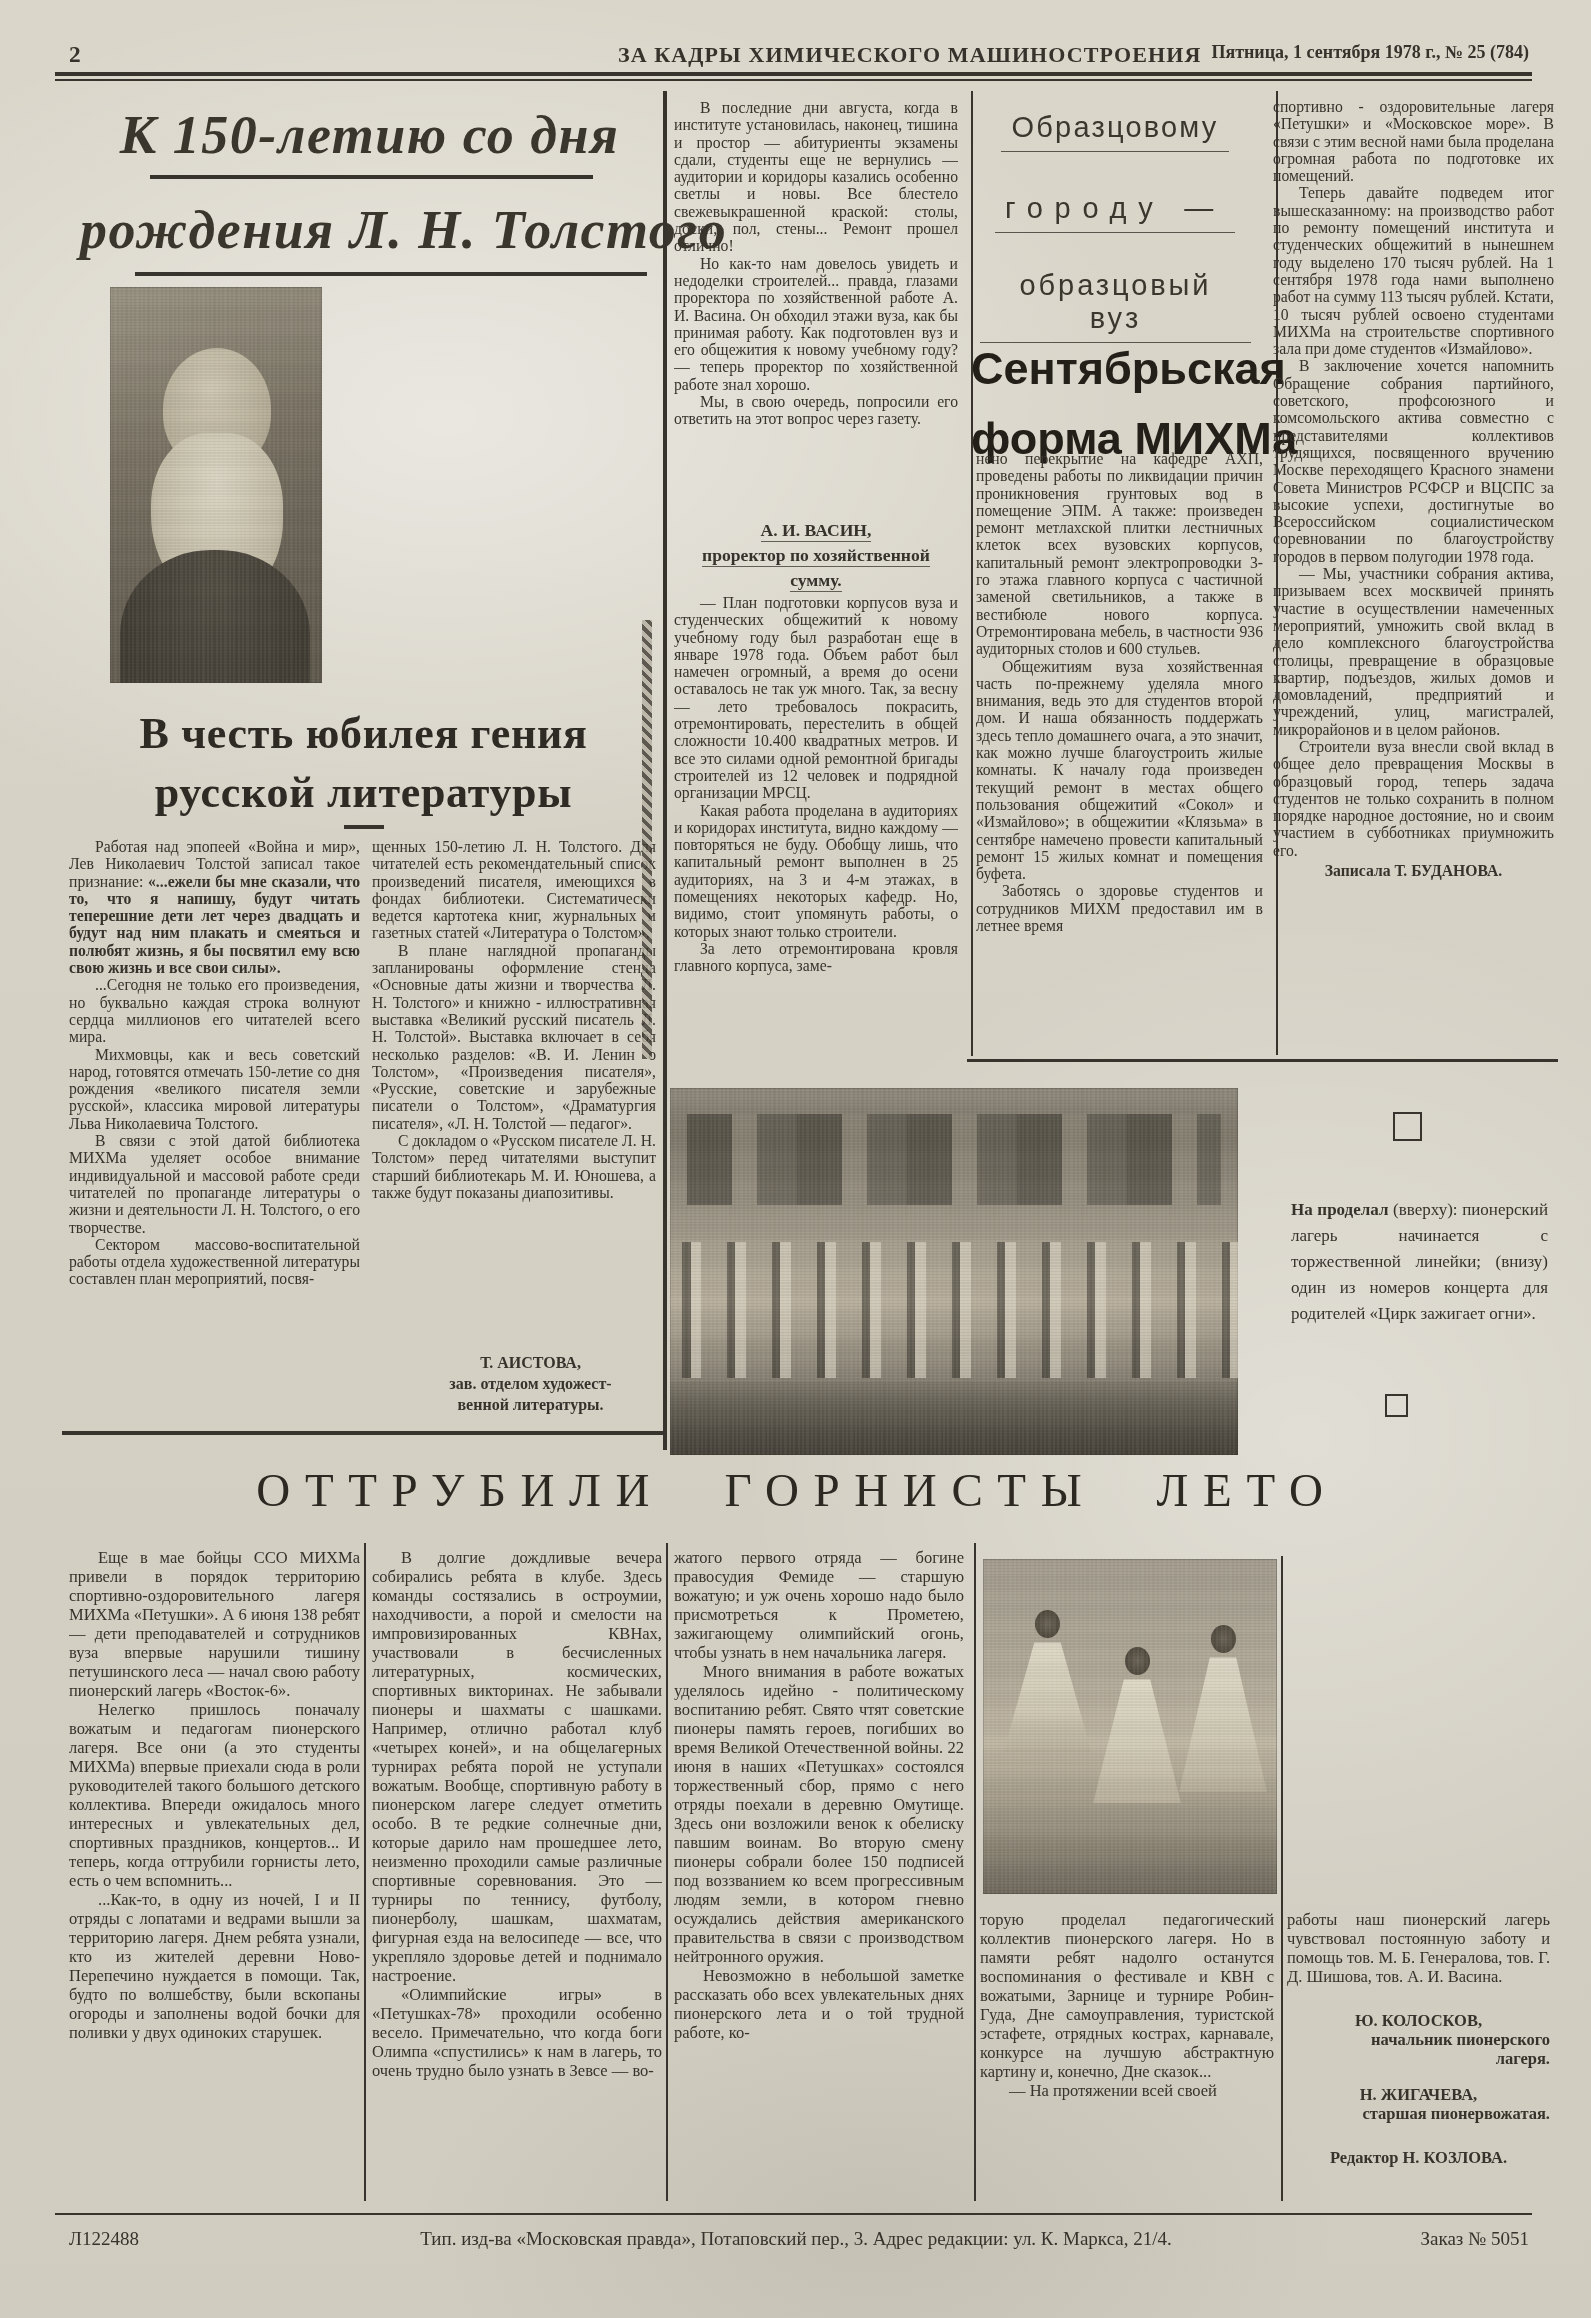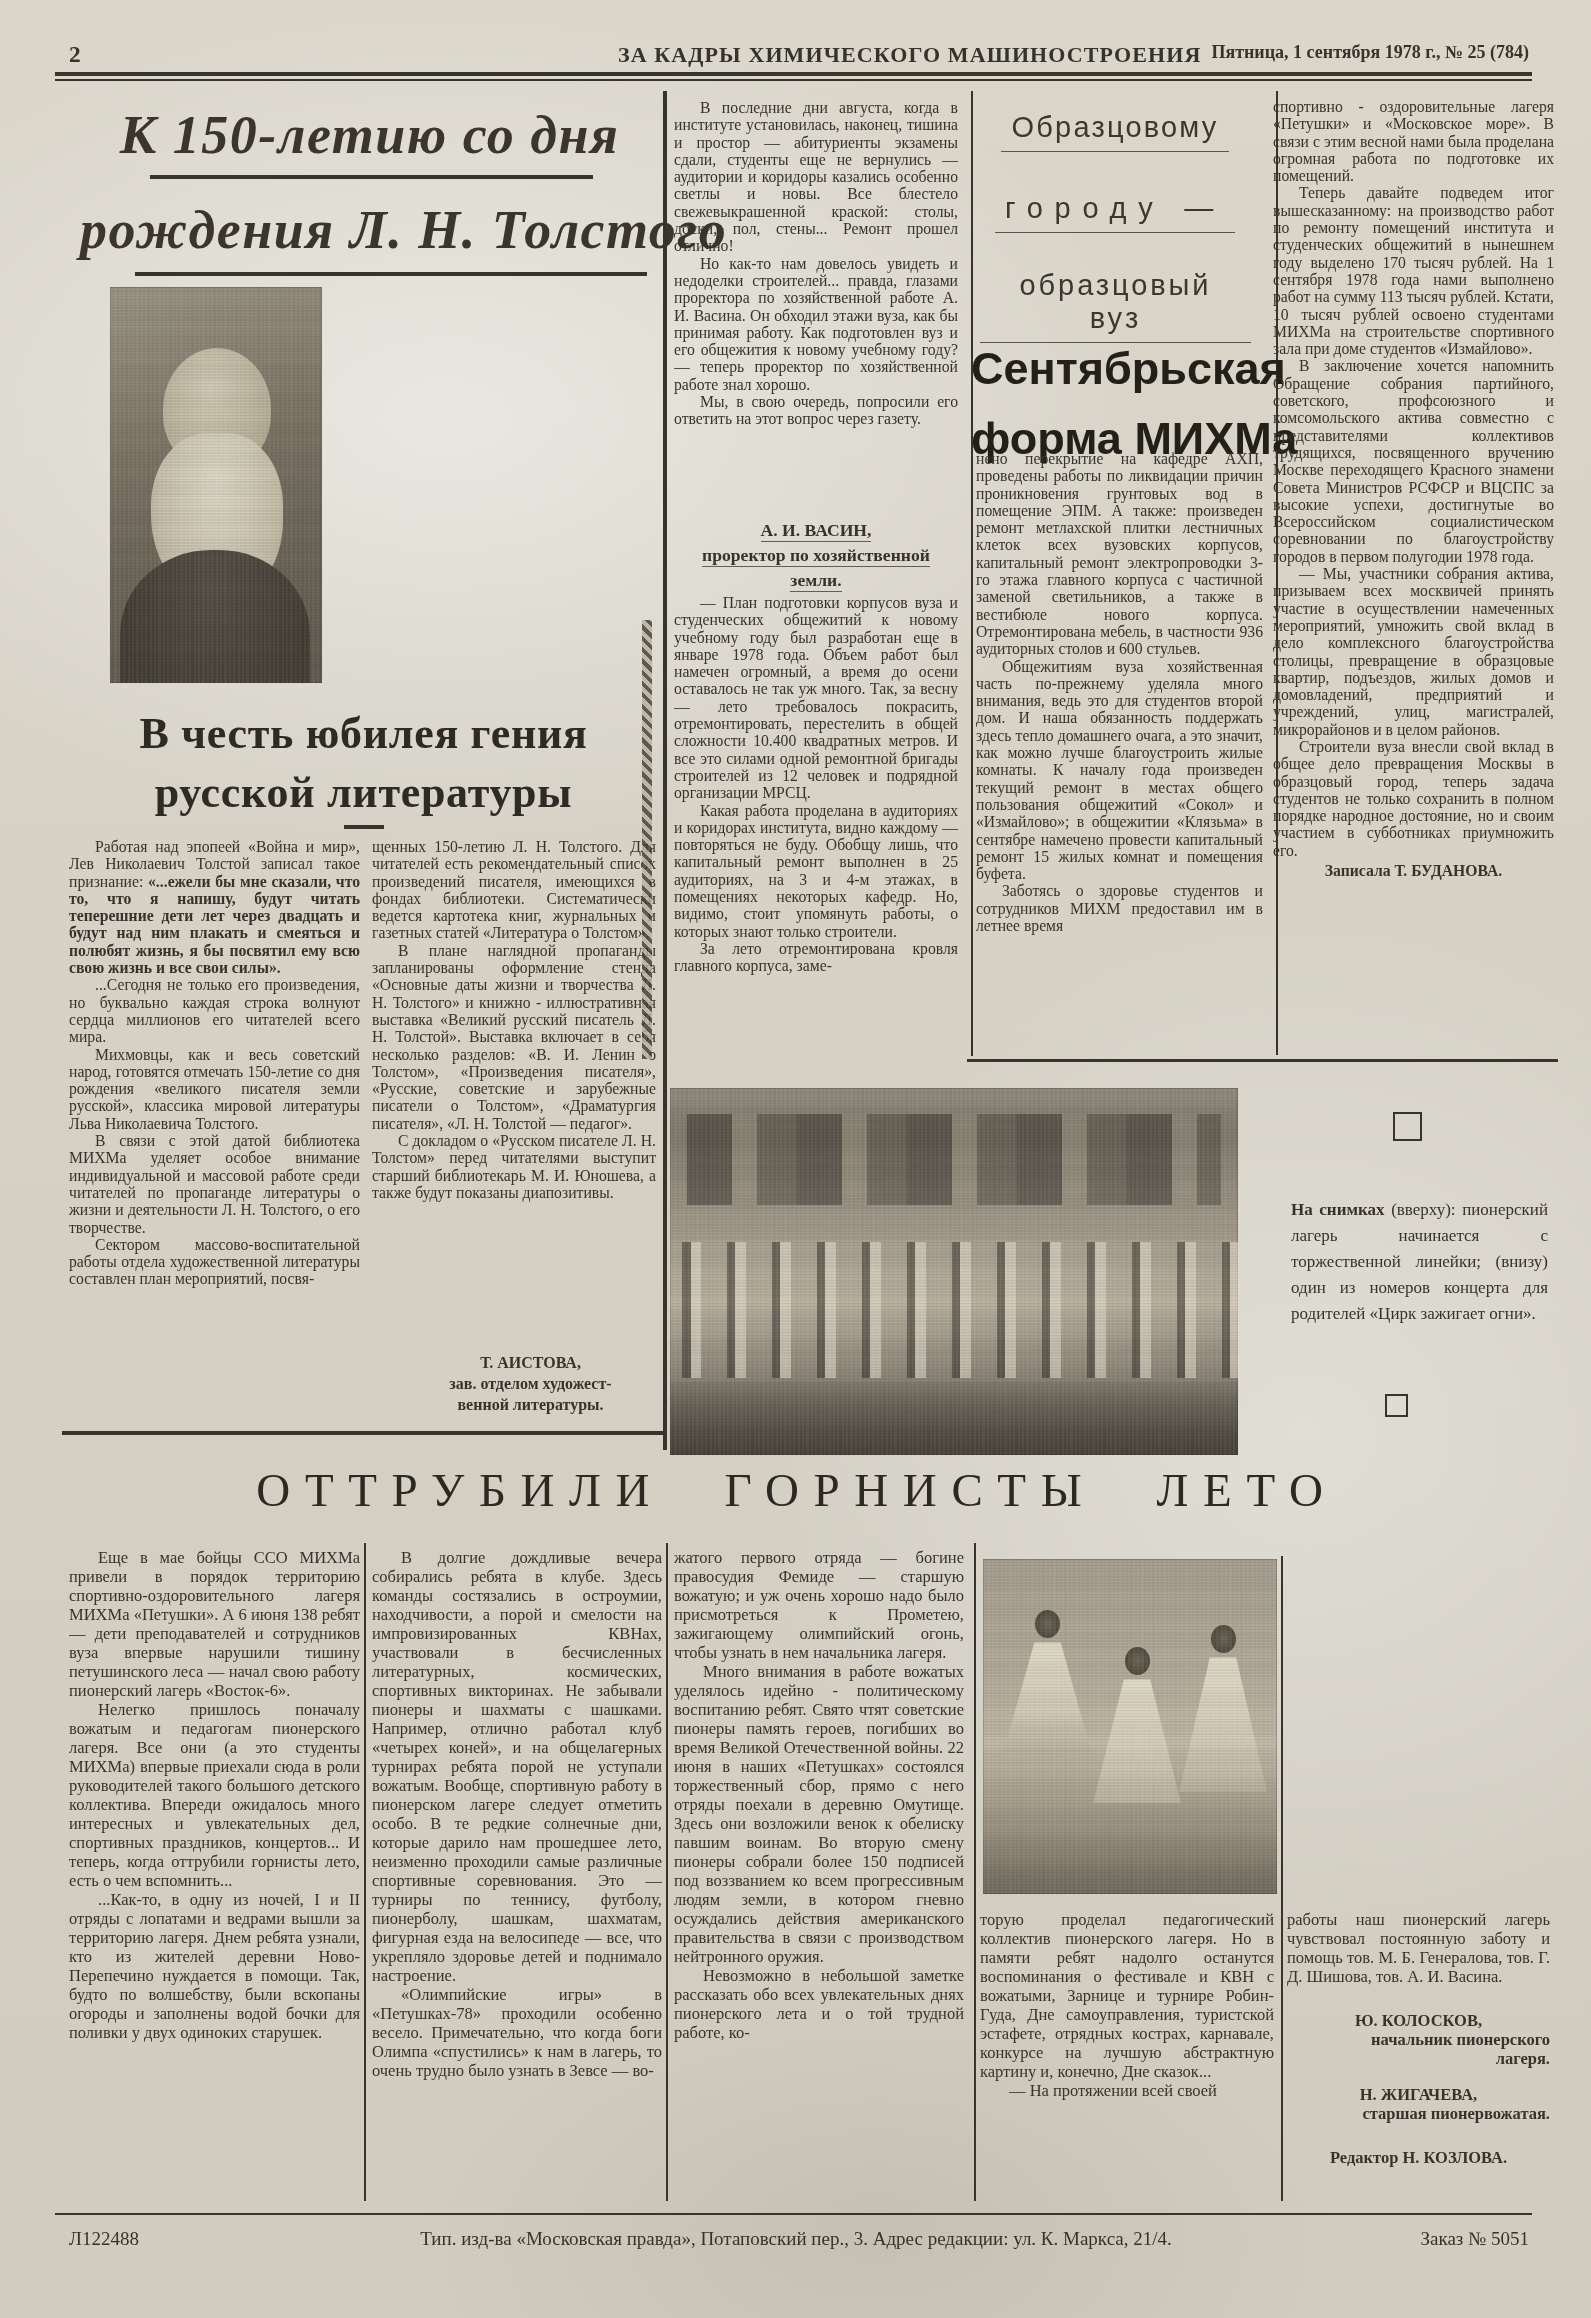--- a/index.html
+++ b/index.html
@@ -112,21 +112,21 @@
   <div class="vrule" style="left:1276px;top:91px;width:2.2px;height:964px;"></div>
 
   <div class="abs body-top" style="left:674px;top:99px;width:284px;height:414px;">
     <p>В последние дни августа, когда в институте установилась, наконец, тишина и простор — абитуриенты экзамены сдали, студенты еще не вернулись — аудитории и коридоры казались особенно светлы и новы. Все блестело свежевыкрашенной краской: столы, доски, пол, стены... Ремонт прошел отлично!</p>
     <p>Но как-то нам довелось увидеть и недоделки строителей... правда, глазами проректора по хозяйственной работе А. И. Васина. Он обходил этажи вуза, как бы принимая работу. Как подготовлен вуз и его общежития к новому учебному году? — теперь проректор по хозяйственной работе знал хорошо.</p>
     <p>Мы, в свою очередь, попросили его ответить на этот вопрос через газету.</p>
   </div>
   <div class="abs byline" style="left:674px;top:518px;width:284px;">
     <div><span class="u">А. И. ВАСИН,</span></div>
     <div><span class="u">проректор по хозяйственной</span></div>
-    <div><span class="u">земли.</span></div>
+    <div><span class="u">сумму.</span></div>
   </div>
   <div class="abs body-top" style="left:674px;top:594px;width:284px;height:474px;">
     <p>— План подготовки корпусов вуза и студенческих общежитий к новому учебному году был разработан еще в январе 1978 года. Объем работ был намечен огромный, а время до осени оставалось не так уж много. Так, за весну — лето требовалось покрасить, отремонтировать, перестелить в общей сложности 10.400 квадратных метров. И все это силами одной ремонтной бригады строителей из 12 человек и подрядной организации МРСЦ.</p>
     <p>Какая работа проделана в аудиториях и коридорах института, видно каждому — повторяться не буду. Обобщу лишь, что капитальный ремонт выполнен в 25 аудиториях, на 3 и 4-м этажах, в помещениях некоторых кафедр. Но, видимо, стоит упомянуть работы, о которых знают только строители.</p>
     <p>За лето отремонтирована кровля главного корпуса, заме-</p>
   </div>
 
   <div class="abs kick-sans" style="left:987px;top:111px;width:256px;">
     <span class="line" style="letter-spacing:2.2px;">Образцовому</span>
   </div>
@@ -158,21 +158,21 @@
 
   <div class="photo" style="left:670px;top:1088px;width:568px;height:367px;background:linear-gradient(180deg,#8e887c 0%,#7d7769 12%,#948d7f 30%,#aaa291 48%,#b7ae9c 58%,#8f887a 75%,#5f5a50 100%);">
     <div class="p-banners"></div>
     <div class="p-kids"></div>
     <div class="p-ground"></div>
     <div class="grain"></div>
   </div>
 
   <div class="square" style="left:1393px;top:1112px;width:25px;height:25px;"></div>
   <div class="abs caption" style="left:1291px;top:1197px;width:257px;">
-    <span class="bold">На снимках</span><span> (вверху): пионерский лагерь начинается с торжественной линейки; (внизу) один из номеров концерта для родителей «Цирк зажигает огни».</span>
+    <span class="bold">На проделал</span><span> (вверху): пионерский лагерь начинается с торжественной линейки; (внизу) один из номеров концерта для родителей «Цирк зажигает огни».</span>
   </div>
   <div class="square" style="left:1385px;top:1394px;width:19px;height:19px;"></div>
 
   <div class="hrule" style="left:62px;top:1431px;width:601px;height:3.7px;"></div>
 
   <div class="abs headline" style="left:69px;top:1463px;width:1456px;">ОТТРУБИЛИ ГОРНИСТЫ ЛЕТО</div>
 
   <div class="abs body-bot" style="left:69px;top:1548px;width:291px;height:677px;">
     <p>Еще в мае бойцы ССО МИХМа привели в порядок территорию спортивно-оздоровительного лагеря МИХМа «Петушки». А 6 июня 138 ребят — дети преподавателей и сотрудников вуза впервые нарушили тишину петушинского леса — начал свою работу пионерский лагерь «Восток-6».</p>
     <p>Нелегко пришлось поначалу вожатым и педагогам пионерского лагеря. Все они (а это студенты МИХМа) впервые приехали сюда в роли руководителей такого большого детского коллектива. Впереди ожидалось много интересных и увлекательных дел, спортивных праздников, концертов... И теперь, когда оттрубили горнисты лето, есть о чем вспомнить...</p>

